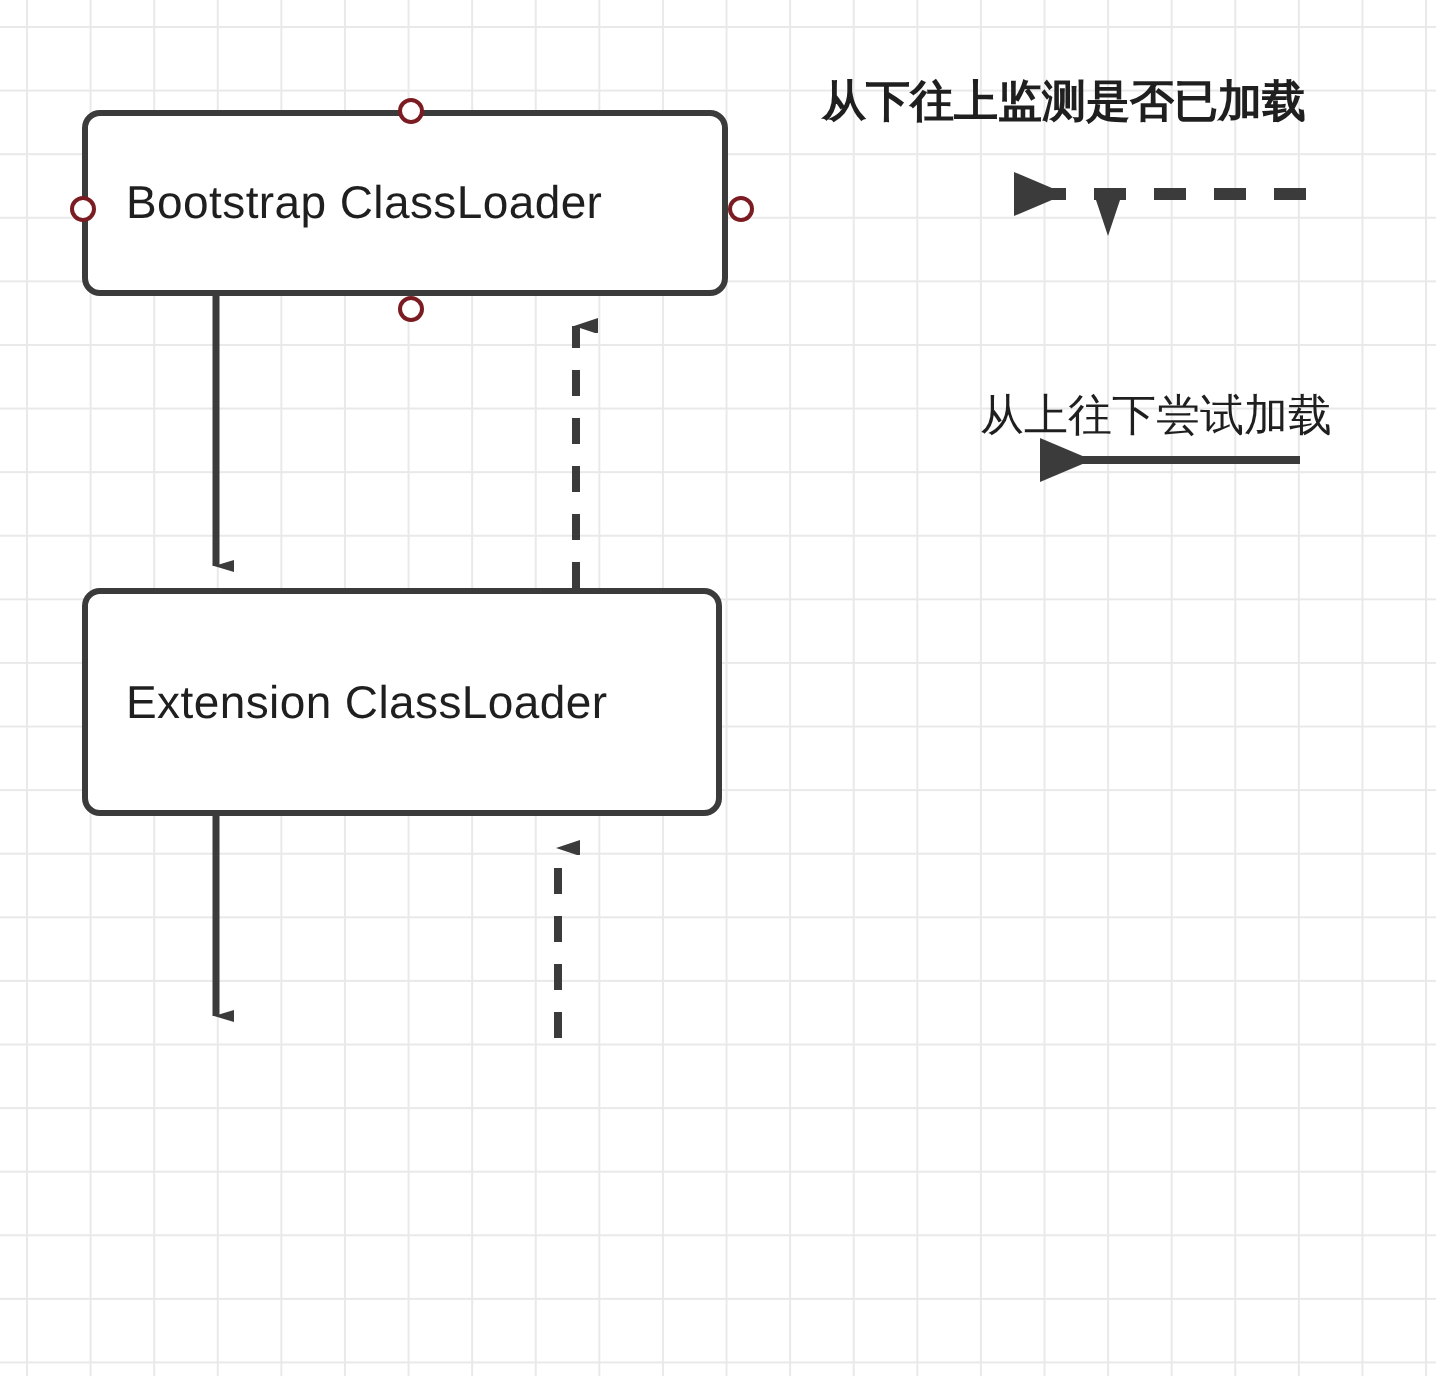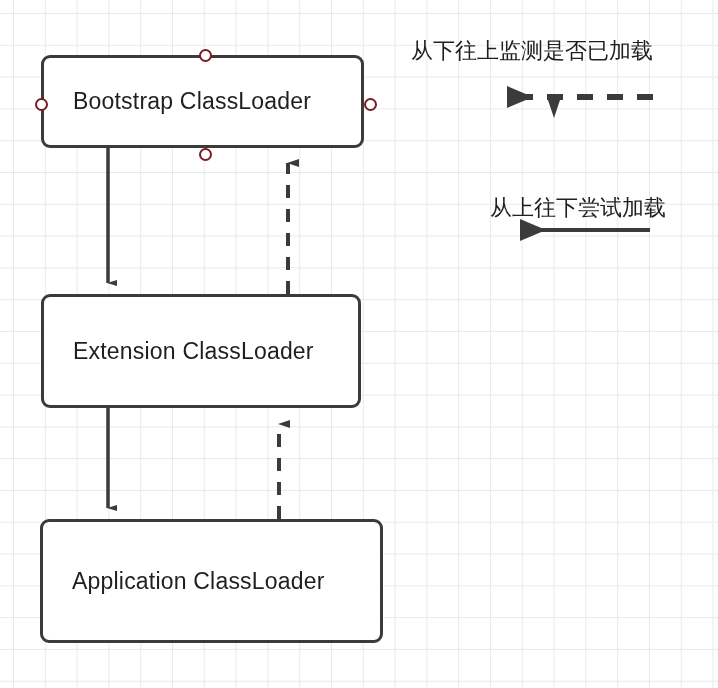--- a/index.html
+++ b/index.html
@@ -32,21 +32,21 @@
     height: 688px;
   }
   .node-box {
     position: absolute;
     box-sizing: border-box;
     background: #ffffff;
     border: 3px solid #3b3b3b;
     border-radius: 9px;
     display: flex;
     align-items: center;
-    padding-left: 29px;
+    padding-left: 19px;
   }
   .node-label {
     font-size: 23px;
     color: #1f1f1f;
     letter-spacing: 0.2px;
     white-space: nowrap;
     font-family: "Liberation Sans", "DejaVu Sans", sans-serif;
   }
   #box-bootstrap   { left: 41px;  top: 55px;  width: 323px; height: 93px; }
   #box-extension   { left: 41px;  top: 294px; width: 320px; height: 114px; align-items: center; }
@@ -64,21 +64,21 @@
     box-sizing: border-box;
   }
 
   .legend-text {
     position: absolute;
     font-size: 22px;
     color: #1f1f1f;
     white-space: nowrap;
     font-family: "Liberation Sans", "DejaVu Sans", sans-serif;
   }
-  #legend-text-up   { left: 411px; top: 36px; }
+  #legend-text-up   { left: 411px; top: 36px; font-weight: bold; }
   #legend-text-down { left: 490px; top: 149px; margin-top: 44px; }
 </style>
 </head>
 <body>
 
 <div id="canvas">
 
   <svg id="vector-layer" viewBox="0 0 718 688" width="718" height="688" xmlns="http://www.w3.org/2000/svg">
     <defs>
       <marker id="arrow-down" markerWidth="12" markerHeight="12" refX="3" refY="9" orient="auto" markerUnits="userSpaceOnUse">
@@ -123,21 +123,18 @@
     <span class="handle" style="left:161.5px; top:-3px;"></span>
     <span class="handle" style="left:161.5px; top:96px;"></span>
     <span class="handle" style="left:-3px; top:46.5px;"></span>
     <span class="handle" style="left:326px; top:46.5px;"></span>
   </div>
 
   <div class="node-box" id="box-extension">
     <span class="node-label">Extension ClassLoader</span>
   </div>
 
-  <div class="node-box" id="box-application">
-    <span class="node-label">Application ClassLoader</span>
-  </div>
 
   <div class="legend-text" id="legend-text-up">从下往上监测是否已加载</div>
 
   <div class="legend-text" id="legend-text-down">从上往下尝试加载</div>
 
 </div>
 
 </body></html>

